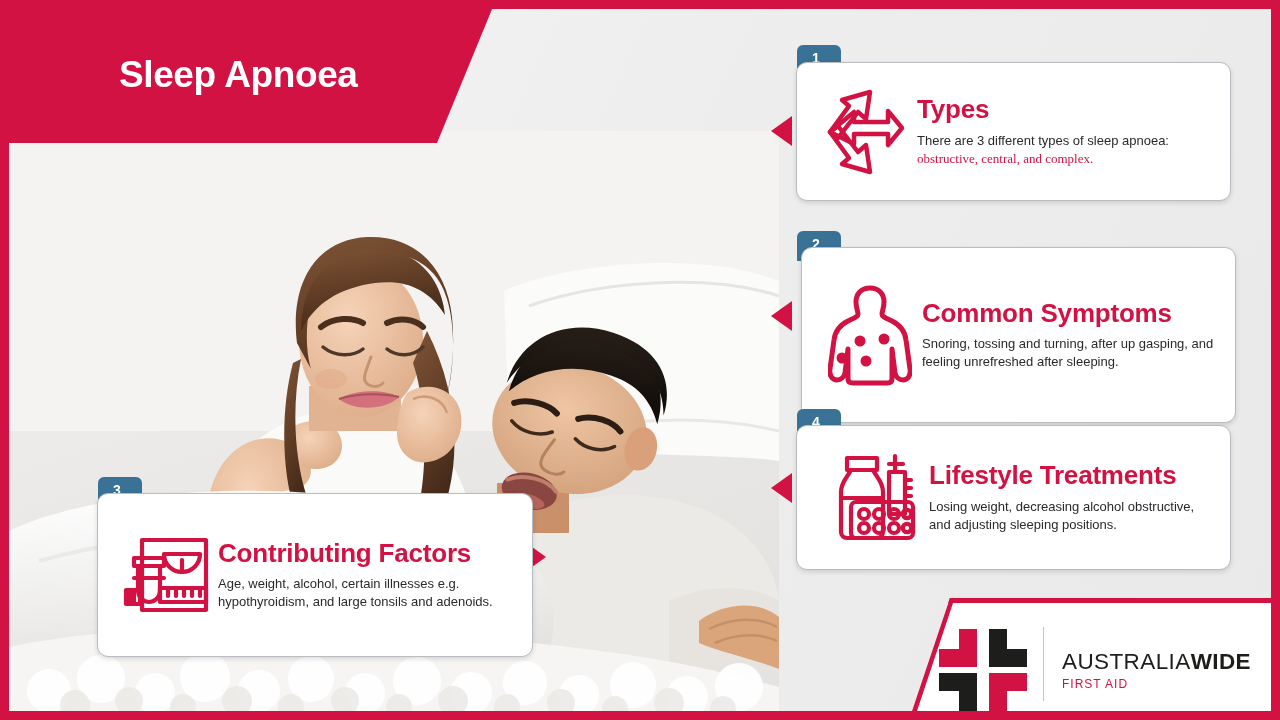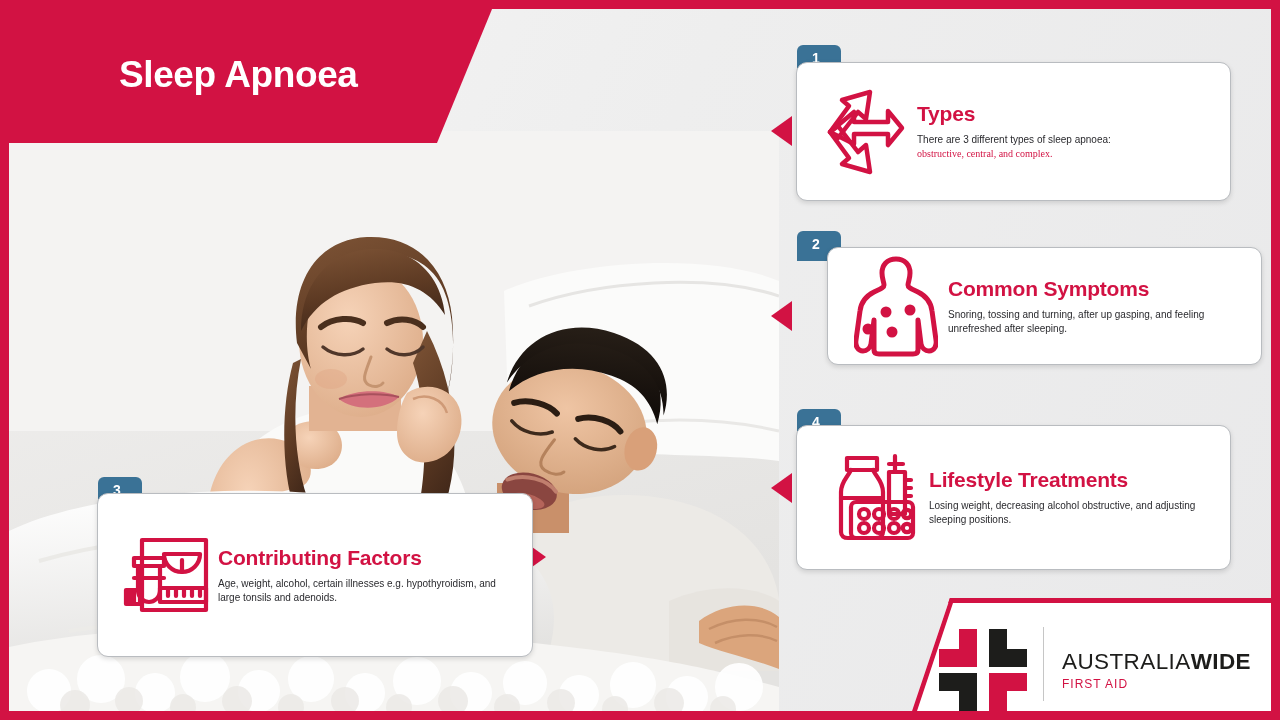--- a/index.html
+++ b/index.html
@@ -79,36 +79,36 @@
     width: 104px;
     display: flex;
     align-items: center;
     justify-content: center;
   }
   .card-icon svg { display: block; }
   .card-body { flex: 1 1 auto; padding-right: 4px; }
   .card-title {
     color: #d21243;
     font-weight: bold;
-    font-size: 21px;
+    font-size: 26px;
     letter-spacing: -0.2px;
     margin-bottom: 4px;
     line-height: 1.1;
   }
   .card-text {
     color: #2a2a2e;
-    font-size: 10px;
+    font-size: 13px;
     line-height: 1.39;
     margin-top: 8px;
   }
   .card-text .hl { color: #d21243; font-family: Liberation Serif, serif; }
 
   
   #card-1 { left: 787px; top: 53px;  width: 435px; height: 139px; }
-  #card-2 { left: 818px; top: 238px; width: 435px; height: 118px; }
+  #card-2 { left: 792px; top: 238px; width: 435px; height: 176px; }
   #card-3 { left: 88px;  top: 484px; width: 436px; height: 164px; }
   #card-4 { left: 787px; top: 416px; width: 435px; height: 145px; padding-left: 28px; }
 
   
   .badge {
     position: absolute;
     width: 44px; height: 30px;
     background: #3a7296;
     color: #ffffff;
     font-size: 14px;

